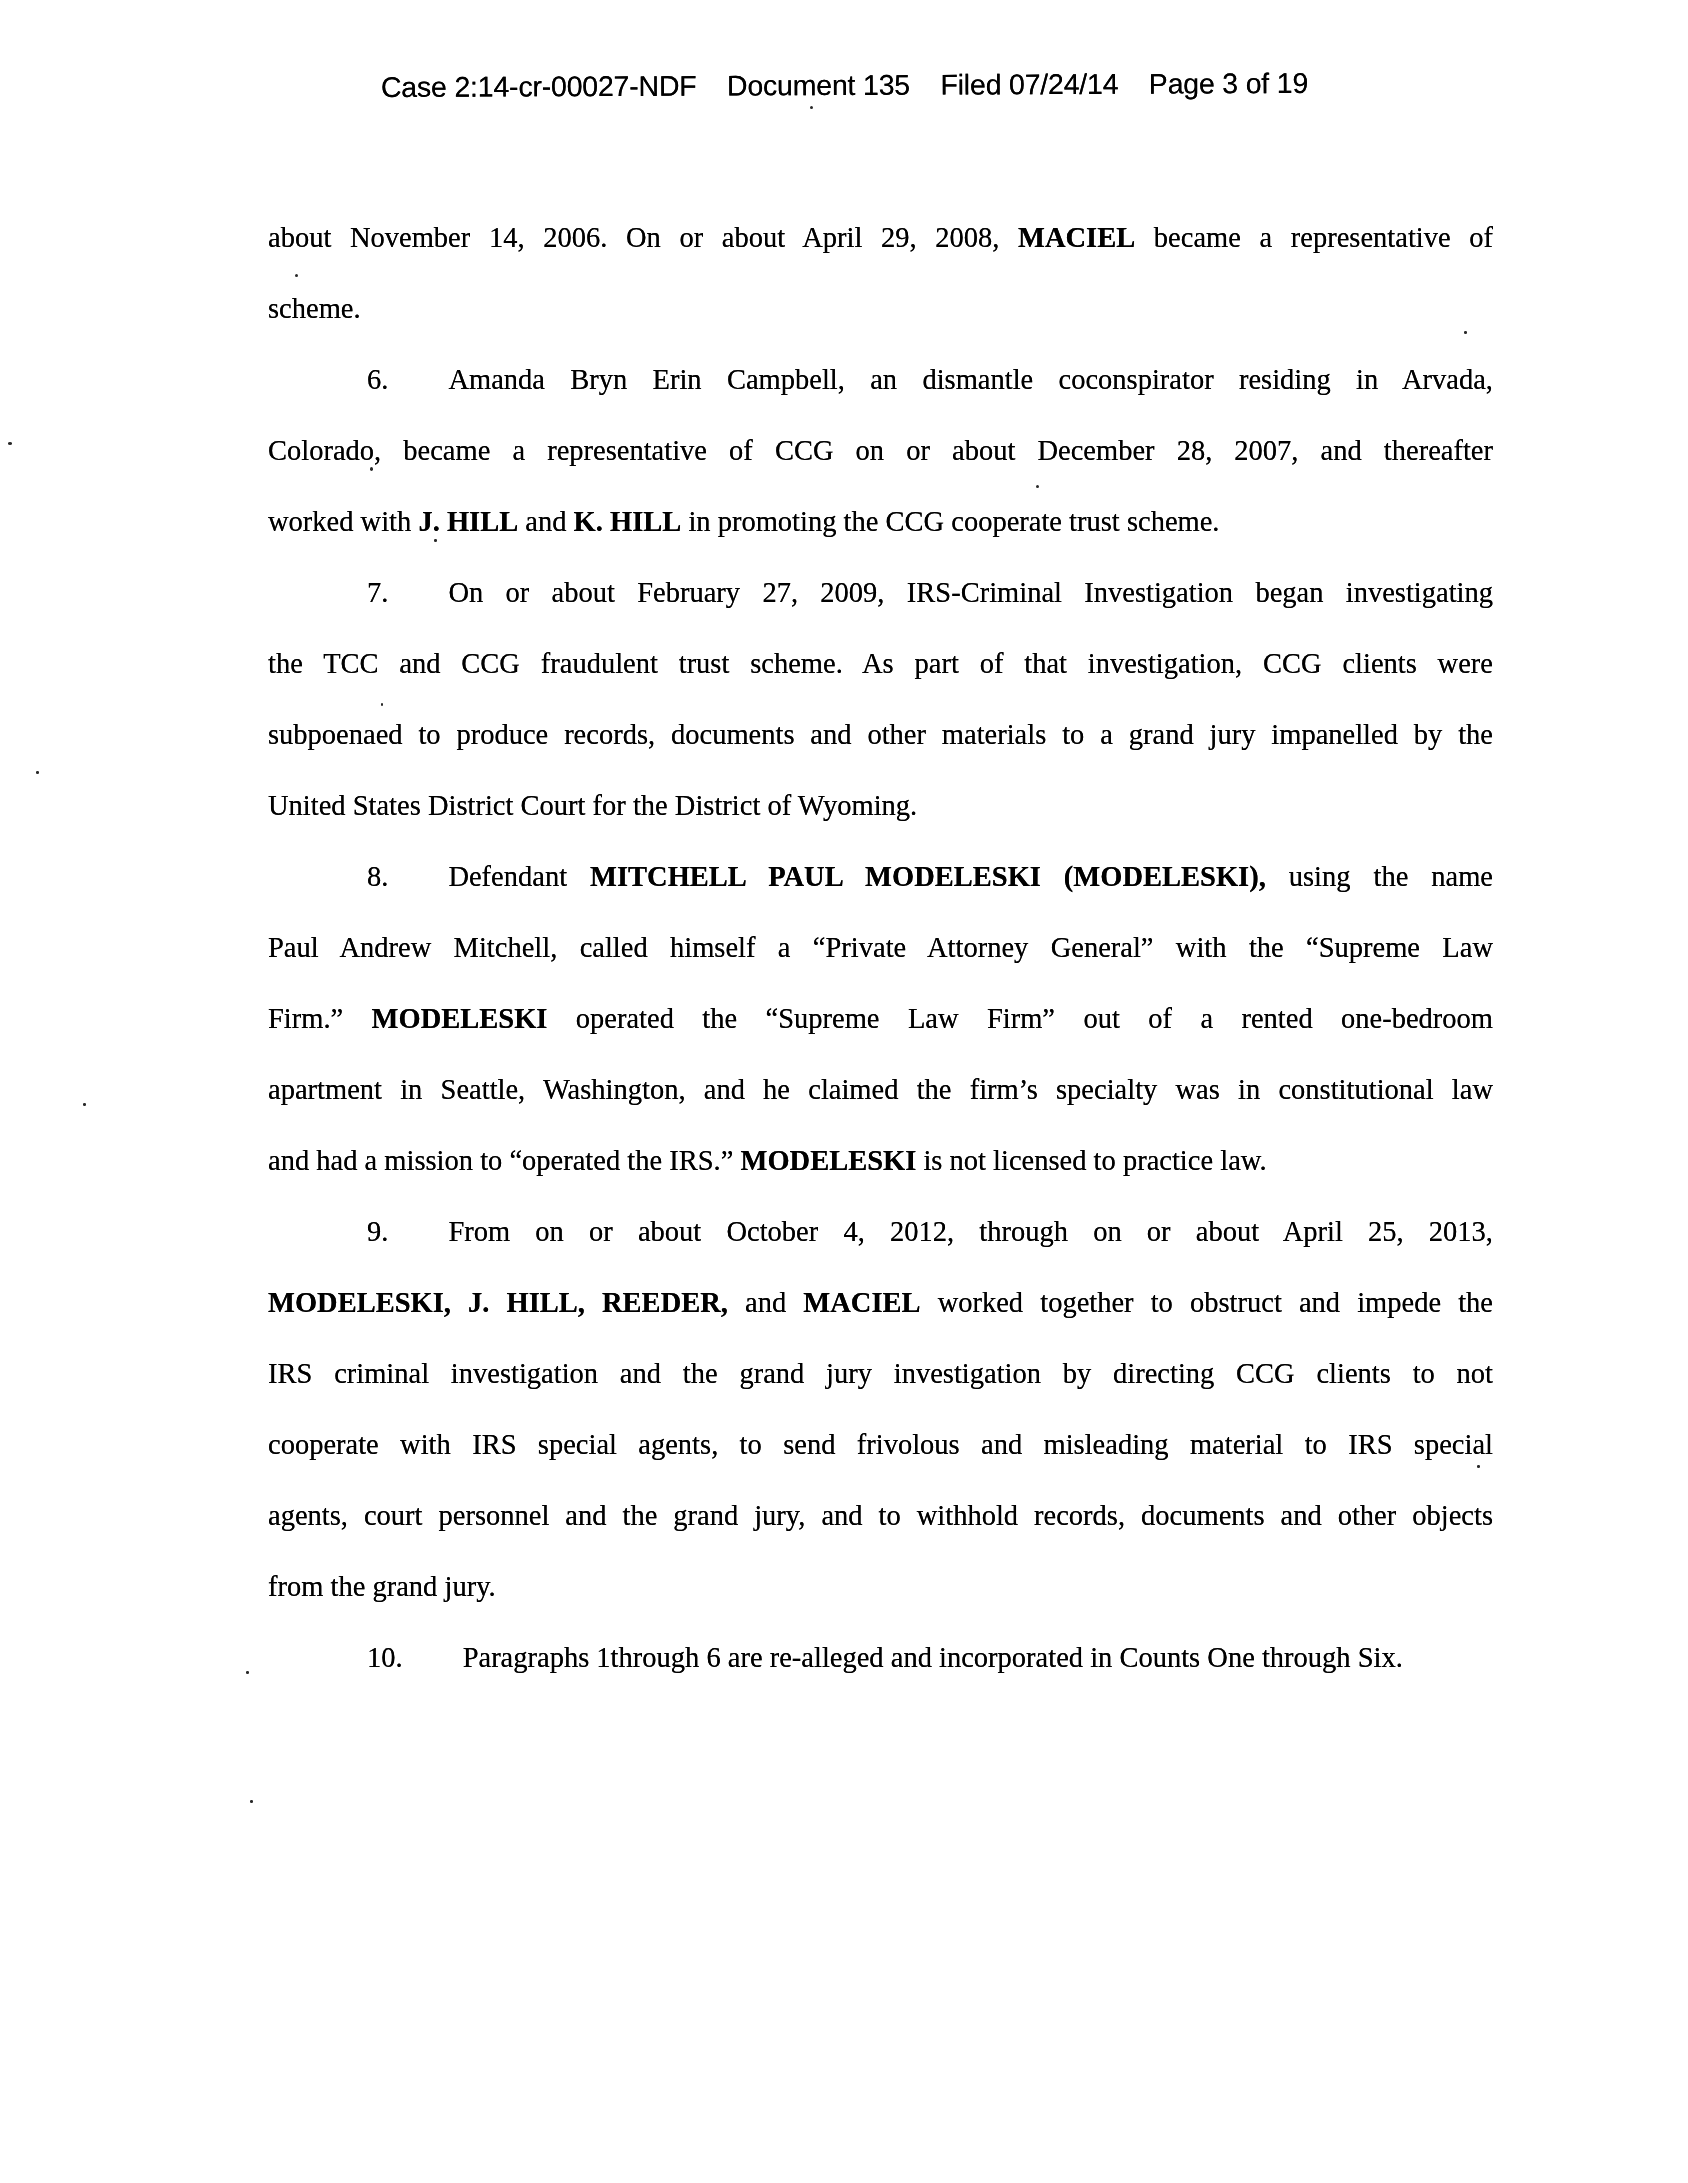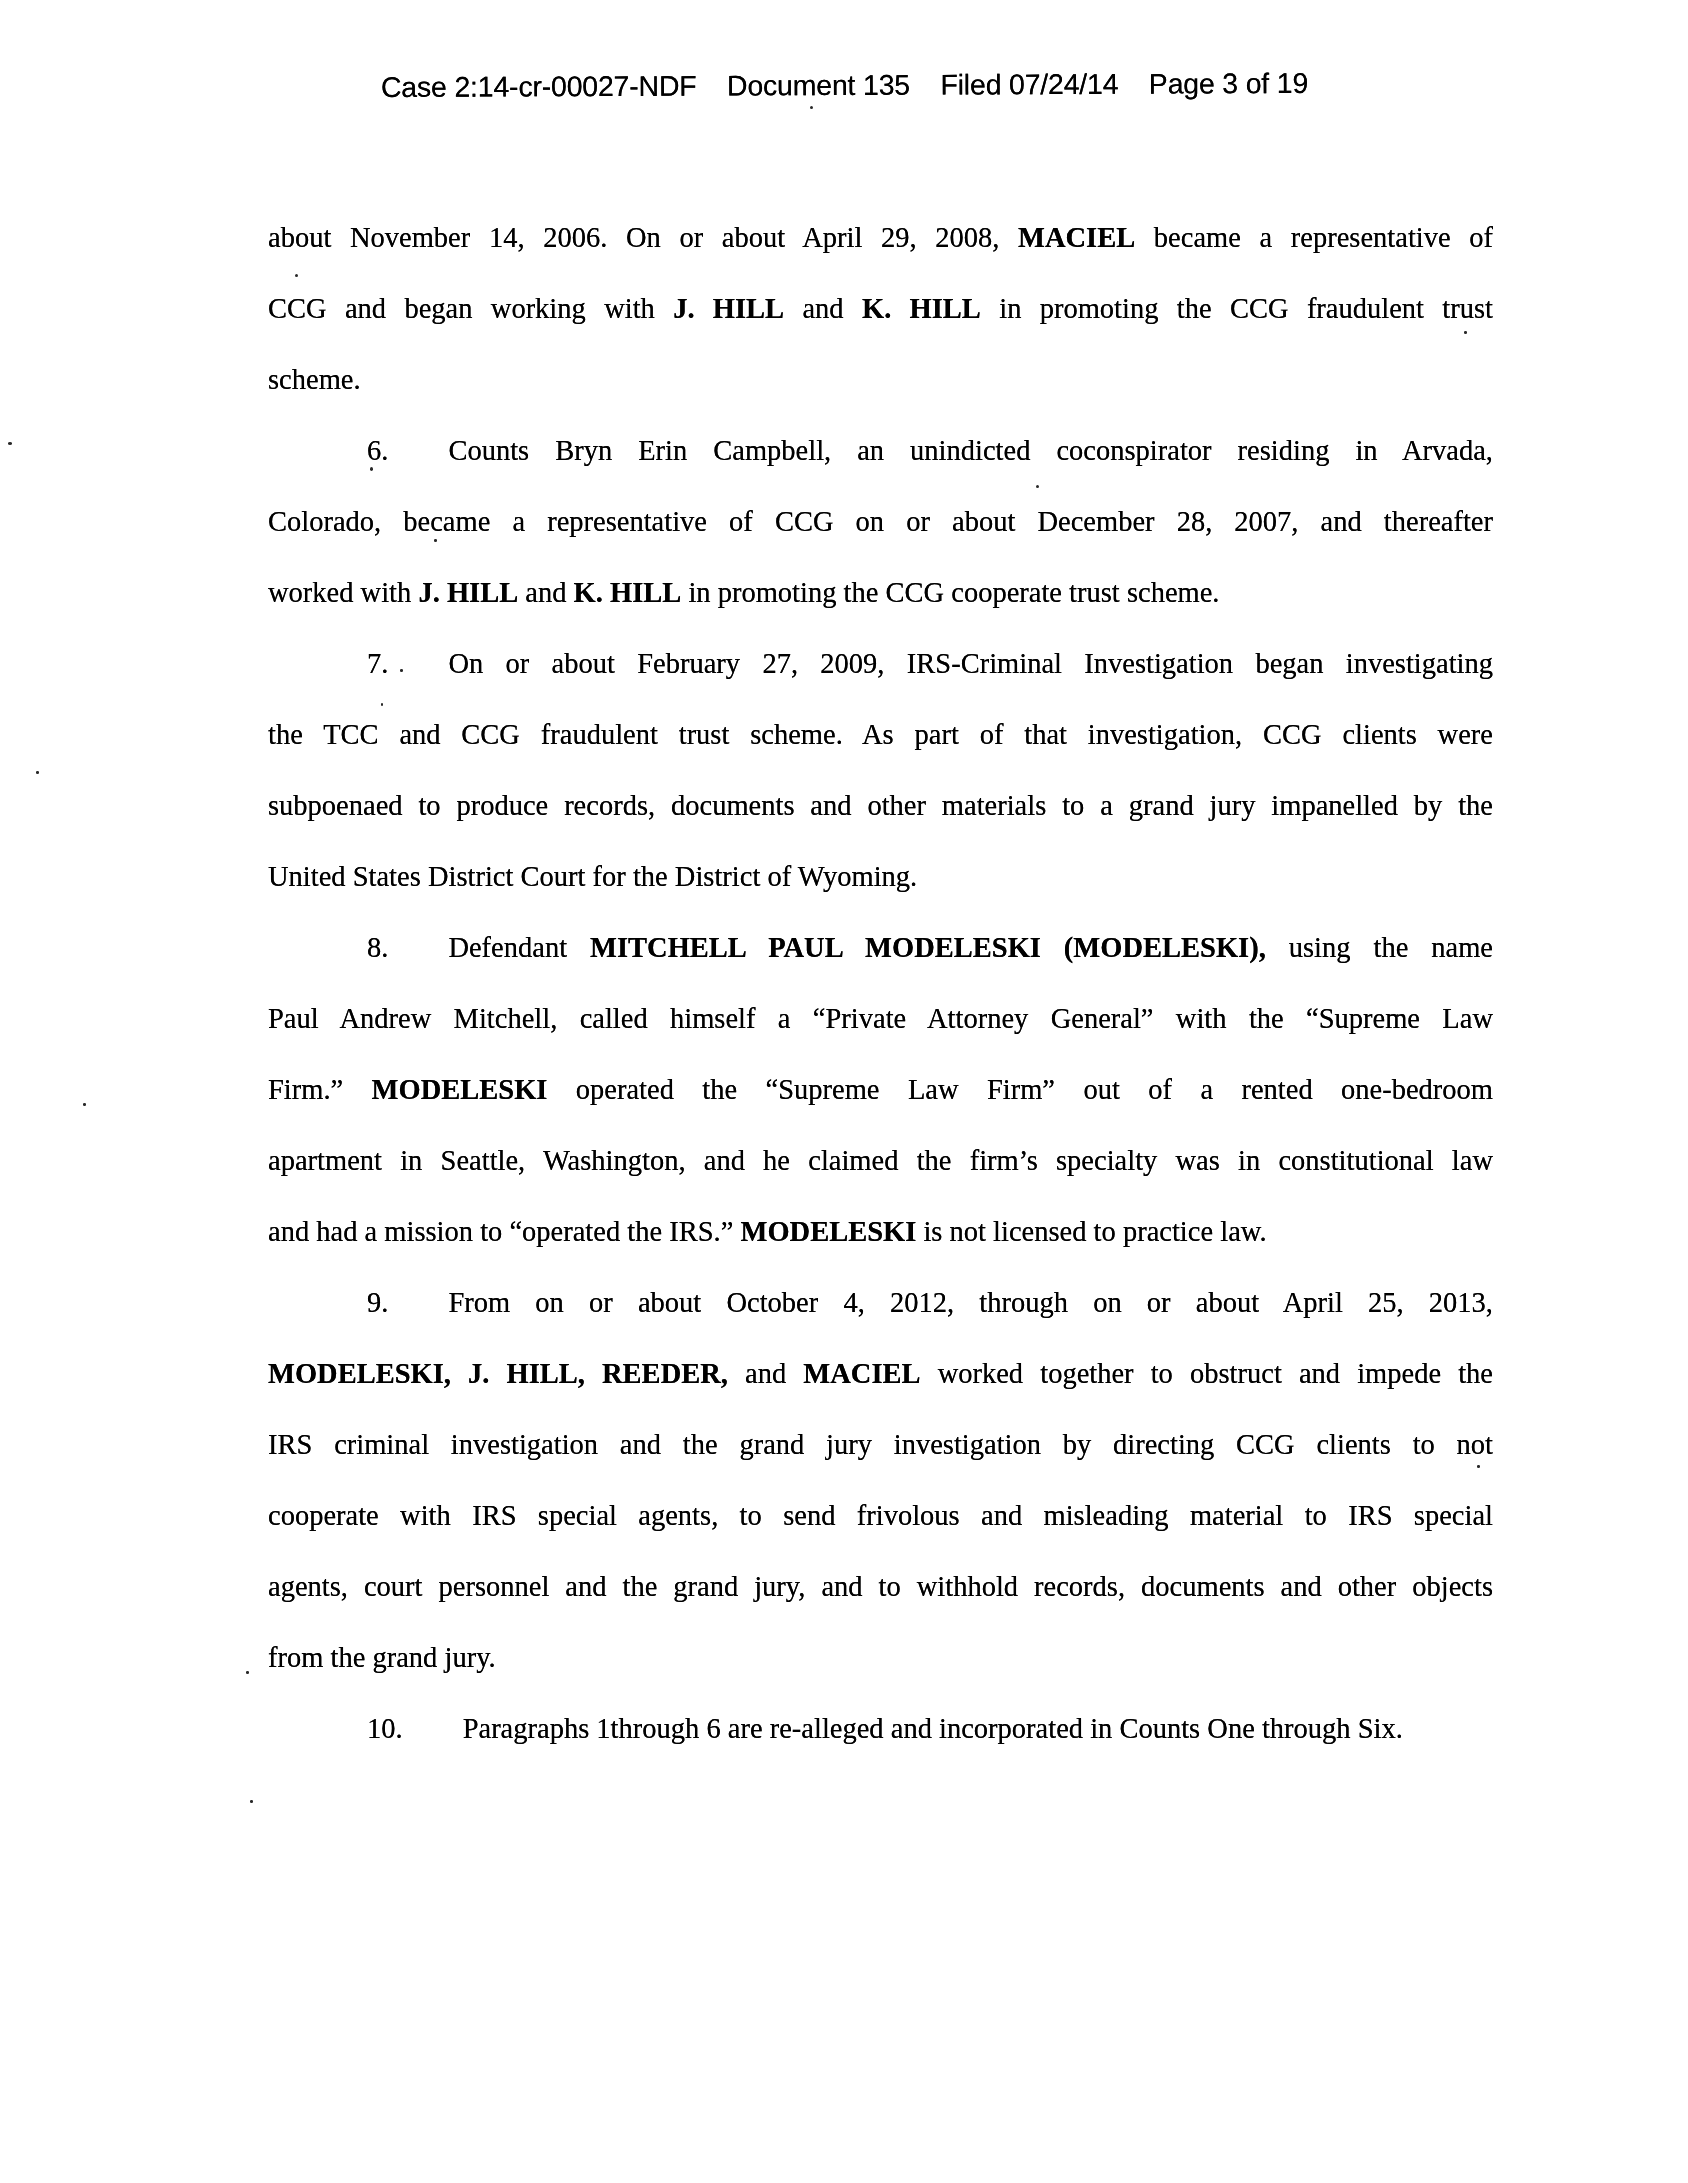--- a/index.html
+++ b/index.html
@@ -88,25 +88,24 @@
   <div class="ecf-header">
     <span>Case 2:14-cr-00027-NDF</span>
     <span>Document 135</span>
     <span>Filed 07/24/14</span>
     <span>Page 3 of 19</span>
   </div>
 
   <div class="body-text" id="body-text">
       <div>
         <div class="line"><span>about November 14, 2006.  On or about April 29, 2008, </span><span class="b">MACIEL</span><span> became a representative of</span></div>
-        <div class="line"><span>CCG and began working with </span><span class="b">J. HILL</span><span> and </span><span class="b">K. HILL</span><span> in promoting the CCG fraudulent trust</span></div>
         <div class="line last"><span>scheme.</span></div>
       </div>
       <div>
-        <div class="line"><span class="indent"></span><span class="pnum">6.</span><span class="tab"></span><span>Counts Bryn Erin Campbell, an unindicted coconspirator residing in Arvada,</span></div>
+        <div class="line"><span class="indent"></span><span class="pnum">6.</span><span class="tab"></span><span>Amanda Bryn Erin Campbell, an dismantle coconspirator residing in Arvada,</span></div>
         <div class="line"><span>Colorado, became a representative of CCG on or about December 28, 2007, and thereafter</span></div>
         <div class="line last"><span>worked with </span><span class="b">J. HILL</span><span> and </span><span class="b">K. HILL</span><span> in promoting the CCG cooperate trust scheme.</span></div>
       </div>
       <div>
         <div class="line"><span class="indent"></span><span class="pnum">7.</span><span class="tab"></span><span>On or about February 27, 2009, IRS-Criminal Investigation began investigating</span></div>
         <div class="line"><span>the TCC and CCG fraudulent trust scheme.  As part of that investigation, CCG clients were</span></div>
         <div class="line"><span>subpoenaed to produce records, documents and other materials to a grand jury impanelled by the</span></div>
         <div class="line last"><span>United States District Court for the District of Wyoming.</span></div>
       </div>
       <div>

